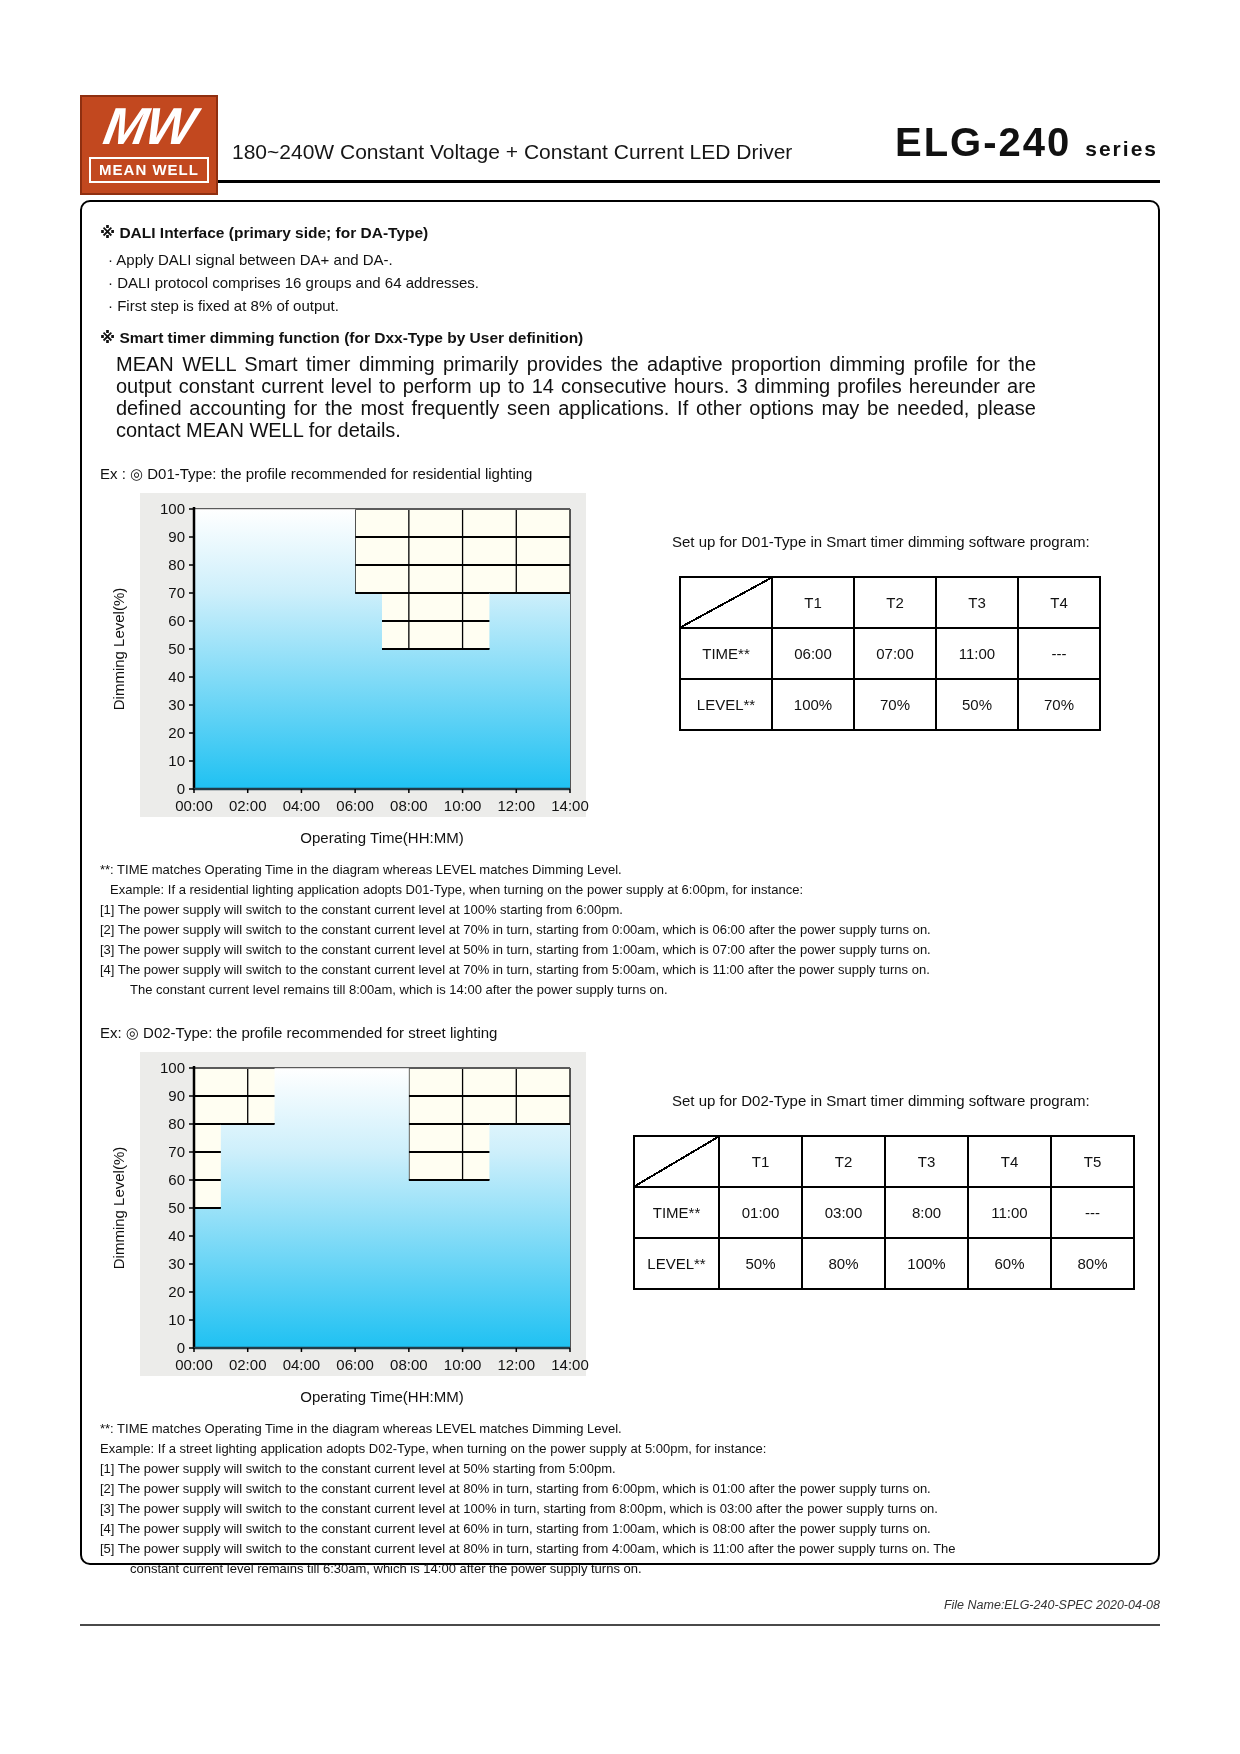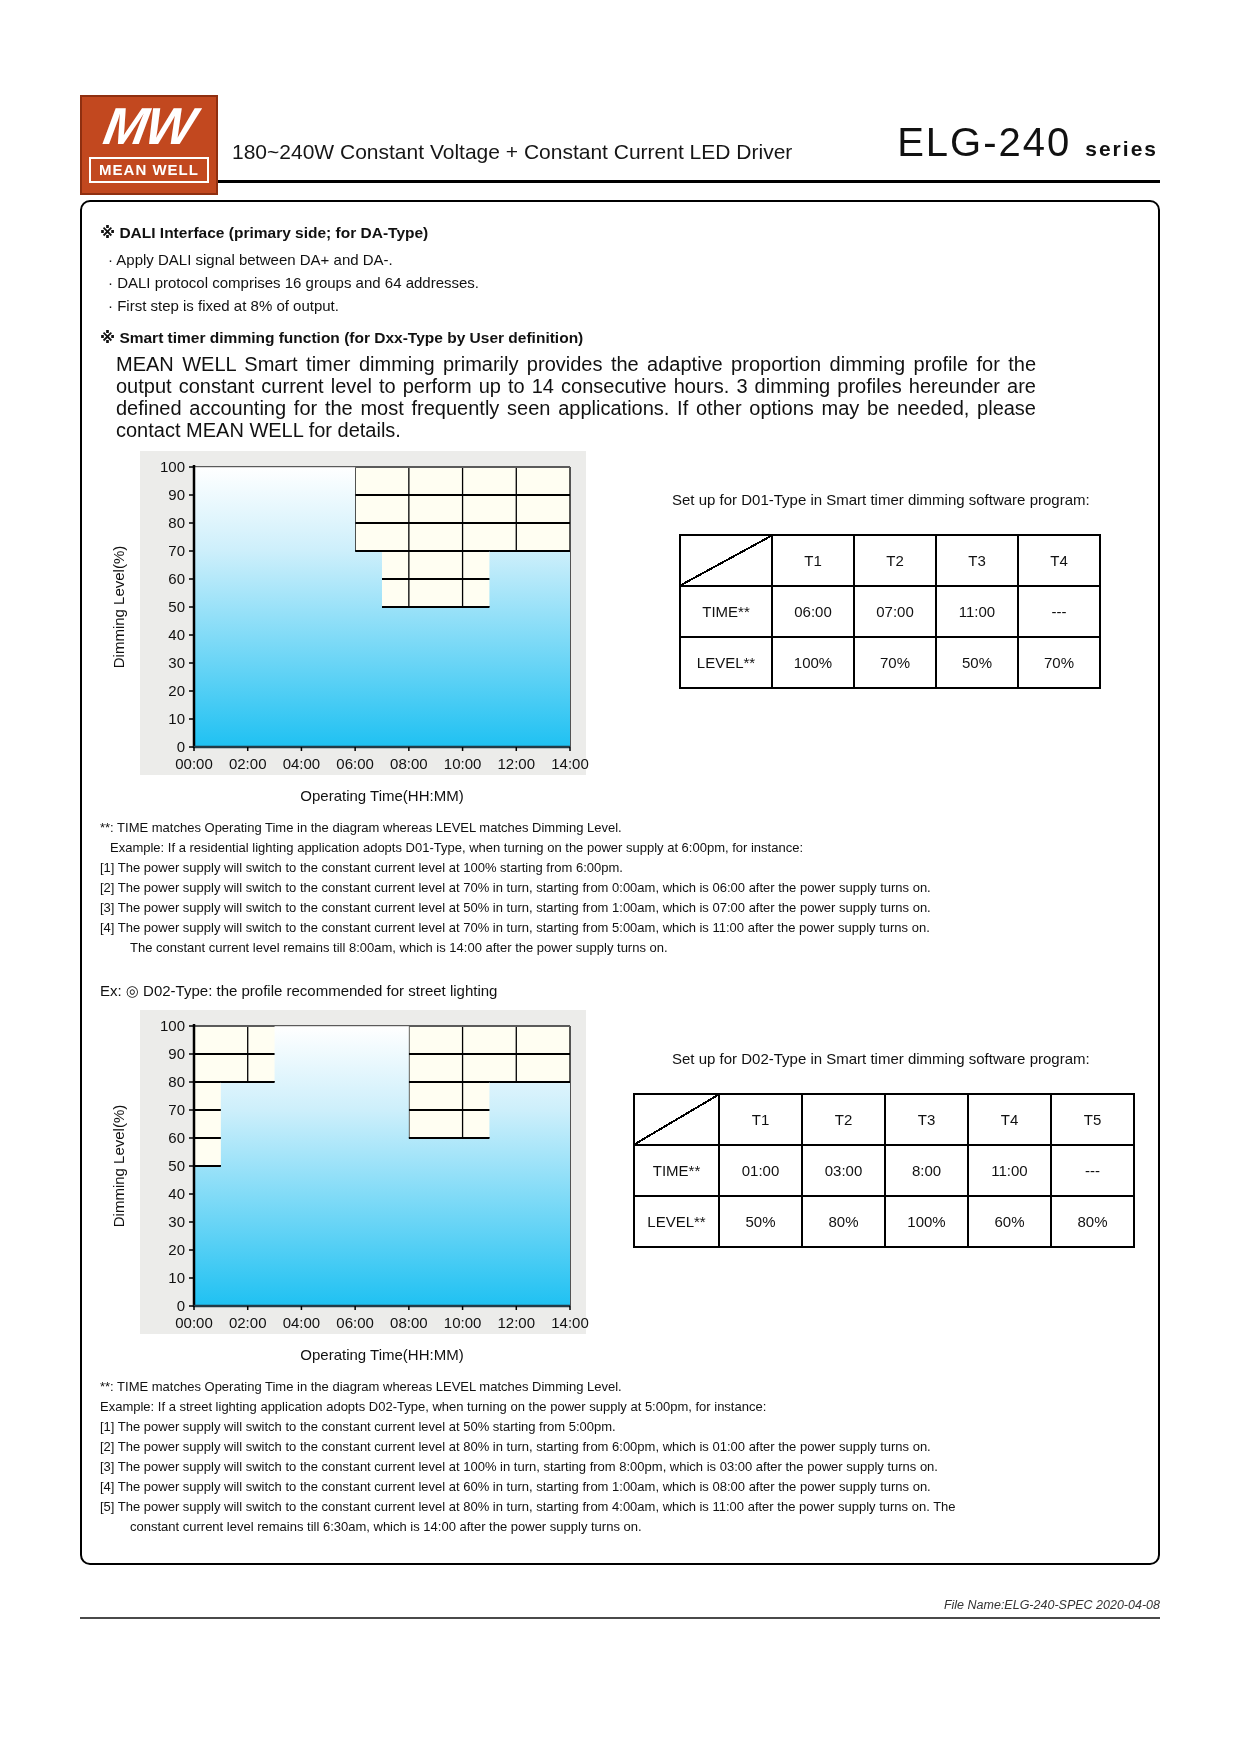--- a/index.html
+++ b/index.html
@@ -5,21 +5,21 @@
   html,body{margin:0;padding:0;background:#fff;}
   body{width:1240px;height:1754px;position:relative;font-family:"Liberation Sans","DejaVu Sans",sans-serif;color:#111;}
   .page{position:absolute;inset:0;}
 
   
   .logo{position:absolute;left:80px;top:95px;width:138px;height:100px;background:#C2481F;border:2px solid #8F2F10;box-sizing:border-box;text-align:center;}
   .logo .mw{font-size:52px;font-weight:900;font-style:italic;color:#fff;line-height:58px;transform:skewX(-10deg);letter-spacing:-2px;}
   .logo .brand{margin:2px 7px 0 7px;border:2px solid #fff;color:#fff;font-size:15px;font-weight:bold;letter-spacing:1px;line-height:22px;}
   .hdr-title{position:absolute;left:232px;top:140px;font-size:21px;color:#161616;text-align:center;}
   .hdr-series{position:absolute;right:82px;top:120px;display:flex;align-items:baseline;gap:14px;}
-  .hdr-series .big{font-size:40px;font-weight:normal;letter-spacing:2px;}
+  .hdr-series .big{font-size:40px;font-weight:bold;letter-spacing:2px;}
   .hdr-series .small{font-size:21px;font-weight:bold;letter-spacing:2px;}
   .hdr-rule{position:absolute;left:218px;top:180px;width:942px;height:3px;background:#000;}
 
   
   .main-box{position:absolute;left:80px;top:200px;width:1080px;height:1365px;border:2px solid #000;border-radius:10px;box-sizing:border-box;padding:14px 18px;}
   .sec-heading{font-weight:bold;font-size:15.5px;margin:8px 0 6px 0;}
   .bullet{font-size:15px;line-height:23px;margin-left:8px;}
   .para{font-size:20px;line-height:22px;margin:2px 0 0 16px;width:920px;text-align:justify;}
   .ex-label{font-size:15px;margin-top:24px;}
 
@@ -38,21 +38,21 @@
   .t2 td{width:83px;min-width:83px;}
   .t2 td:first-child{width:85px;min-width:85px;}
   td.diag{background-image:linear-gradient(to bottom right,transparent calc(50% - 1px),#000 calc(50% - 1px),#000 calc(50% + 1px),transparent calc(50% + 1px));}
 
   .notes{margin-top:14px;font-size:13px;line-height:20px;}
   .notes div{margin:0;}
   .indent-sm{padding-left:10px;}
   .indent{padding-left:30px;}
 
   
-  .footer{position:absolute;left:80px;top:1598px;width:1080px;text-align:right;font-size:12.5px;font-style:italic;color:#333;border-bottom:2px solid #4a4a4a;padding-bottom:5px;}
+  .footer{position:absolute;left:80px;top:1598px;width:1080px;text-align:right;font-size:12.5px;font-style:italic;color:#333;border-bottom:2px solid #4a4a4a;padding-bottom:12px;}
 </style>
 </head>
 <body>
 
 <div class="page">
 
   <div class="hdr-rule"></div>
   <div class="logo">
     <div class="mw">MW</div>
     <div class="brand">MEAN WELL</div>
@@ -66,20 +66,21 @@
   <div class="main-box">
 
     <div class="sec-heading">※ DALI Interface  (primary side; for DA-Type)</div>
     <div class="bullet">· Apply DALI signal between DA+ and DA-.</div>
     <div class="bullet">· DALI protocol comprises 16 groups and 64 addresses.</div>
     <div class="bullet">· First step is fixed at 8% of output.</div>
 
     <div class="sec-heading" style="margin-top:12px;">※ Smart timer dimming function (for Dxx-Type  by User definition)</div>
     <div class="para">MEAN WELL Smart timer dimming primarily provides the adaptive proportion dimming profile for the output constant current level to perform up to 14 consecutive hours. 3 dimming profiles hereunder are defined accounting for the most frequently seen applications. If other options may be needed, please contact MEAN WELL for details.</div>
 
+    <div class="ex-label">Ex : ◎ D01-Type: the profile recommended for residential lighting</div>
 
     <div class="chart-row">
       <div class="chart-widget">
         <svg id="chart-d01" width="480" height="328">
             <defs>
               <linearGradient id="grad-d01" gradientUnits="userSpaceOnUse" x1="0" y1="16" x2="0" y2="296">
                 <stop offset="0" stop-color="#FFFFFF"></stop>
                 <stop offset="0.3" stop-color="#CDEFFB"></stop>
                 <stop offset="1" stop-color="#1FC1F2"></stop>
               </linearGradient>

